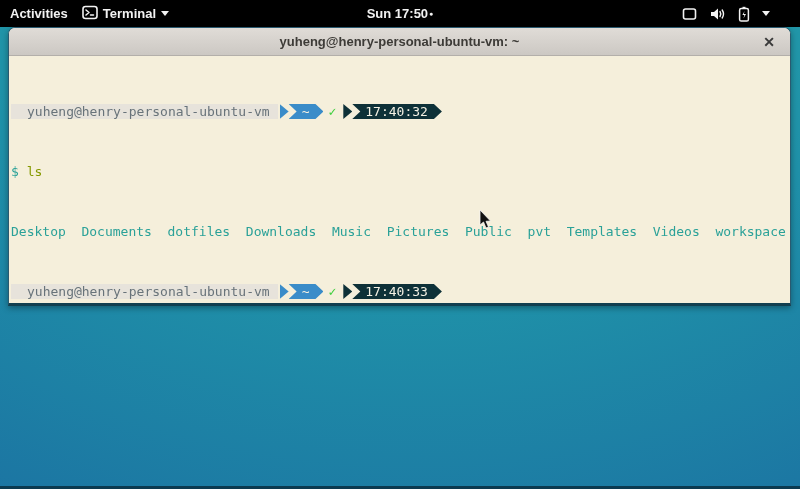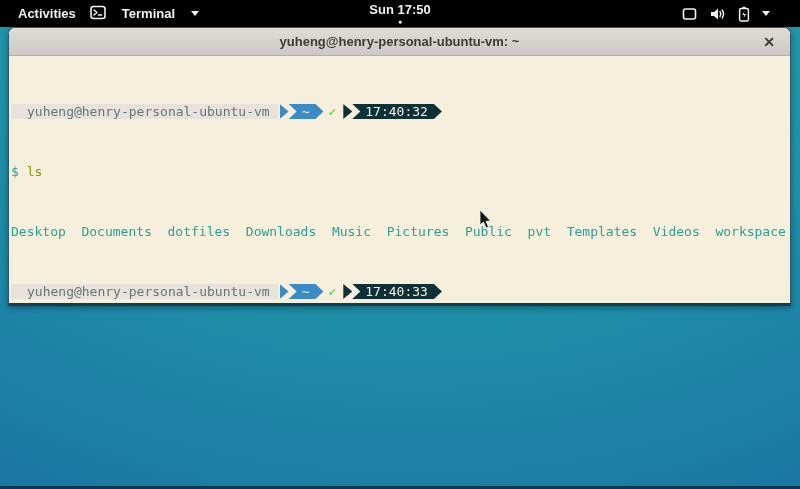--- a/index.html
+++ b/index.html
@@ -20,25 +20,25 @@
     position:relative;
   }
   .desk-bottom-line{position:absolute;left:0;bottom:0;width:800px;height:3px;background:#0b3a50;}
 
   
   .top-bar{
     position:absolute;top:0;left:0;width:800px;height:27px;
     background:var(--top-bar-bg);color:var(--top-bar-fg);
     display:flex;align-items:center;font-size:13px;font-weight:bold;
   }
-  .tb-left{display:flex;align-items:center;gap:14px;padding-left:18px;}
+  .tb-left{display:flex;align-items:center;gap:14px;padding-left:10px;}
   .activities{background:none;border:0;color:var(--top-bar-fg);font:inherit;cursor:default;}
-  .app-menu{display:flex;align-items:center;gap:16px;}
+  .app-menu{display:flex;align-items:center;gap:5px;}
   .app-menu .caret, .tb-right .caret{width:0;height:0;border-left:4px solid transparent;border-right:4px solid transparent;border-top:5px solid var(--top-bar-fg);display:inline-block;}
-  .tb-center{position:absolute;left:0;right:0;margin:auto;width:120px;text-align:center;display:flex;align-items:center;justify-content:center;gap:1px;flex-direction:column;}
+  .tb-center{position:absolute;left:0;right:0;margin:auto;width:120px;text-align:center;display:flex;align-items:center;justify-content:center;gap:1px;}
   .notif-dot{font-size:7px;line-height:1;}
   .tb-right{position:absolute;right:30px;top:0;height:27px;display:flex;align-items:center;gap:12px;}
   .tb-right svg{display:block;}
 
   
   .window{
     position:absolute;left:8px;top:27px;width:783px;height:279px;
     border:1px solid #2a5a70;border-bottom:3px solid #123f50;
     border-radius:7px 7px 0 0;
     box-shadow:0 2px 6px rgba(0,0,0,.35);

